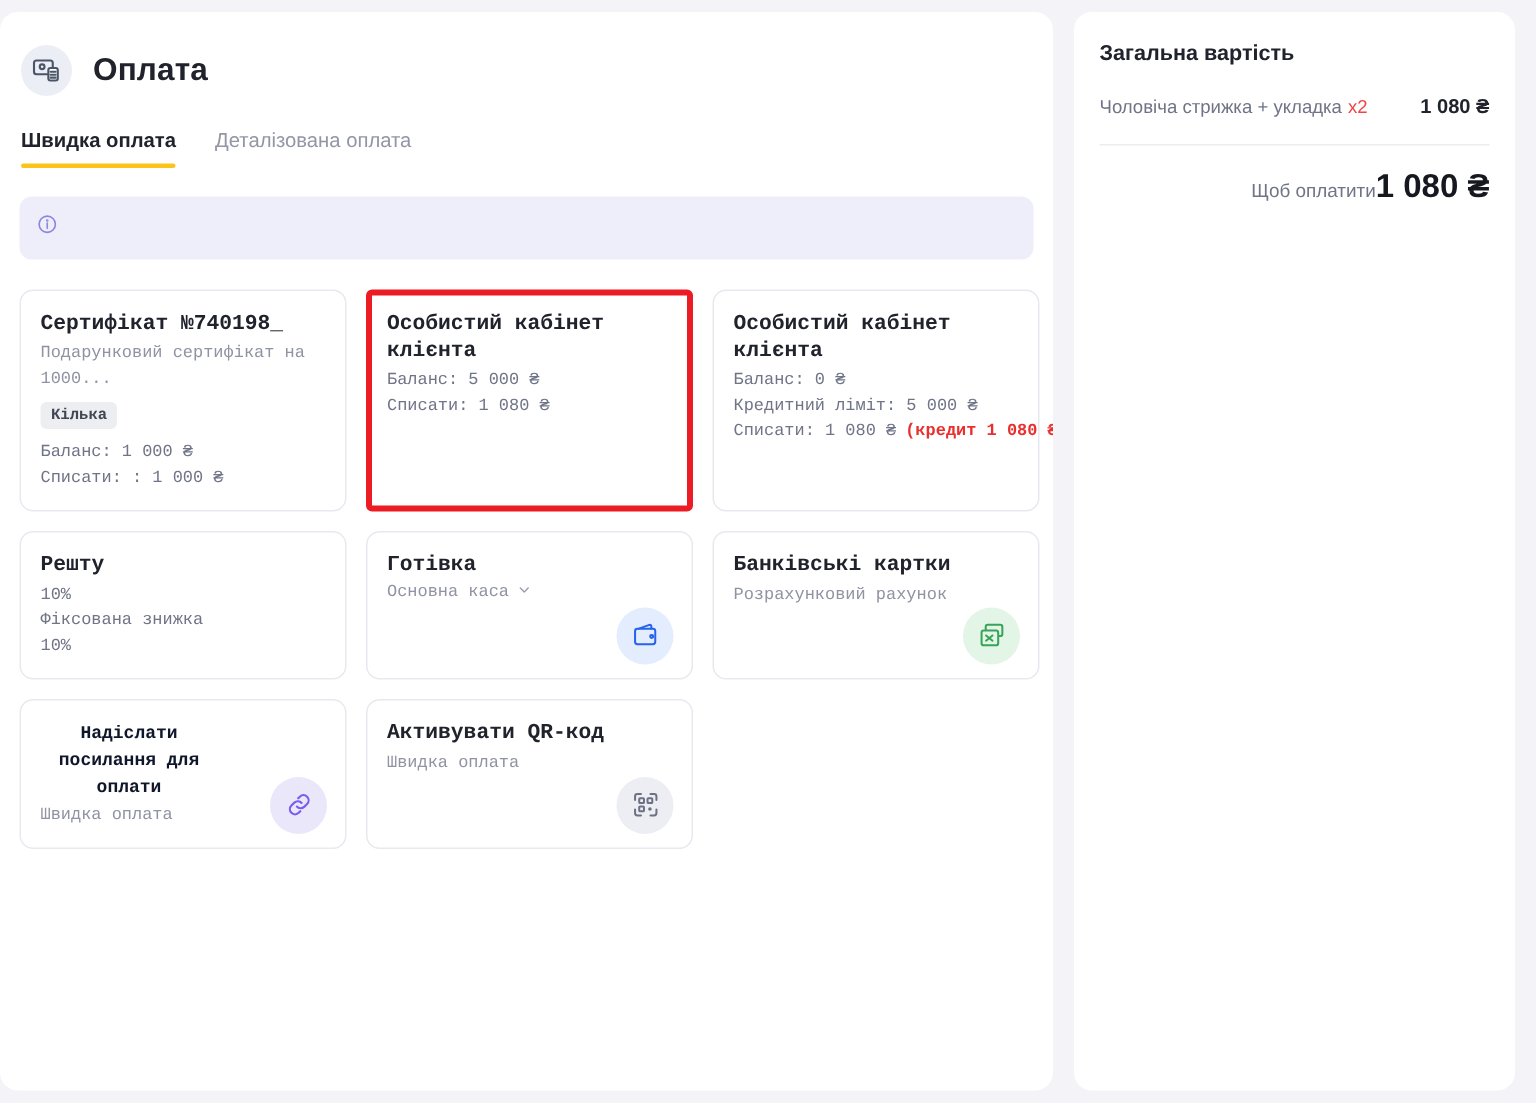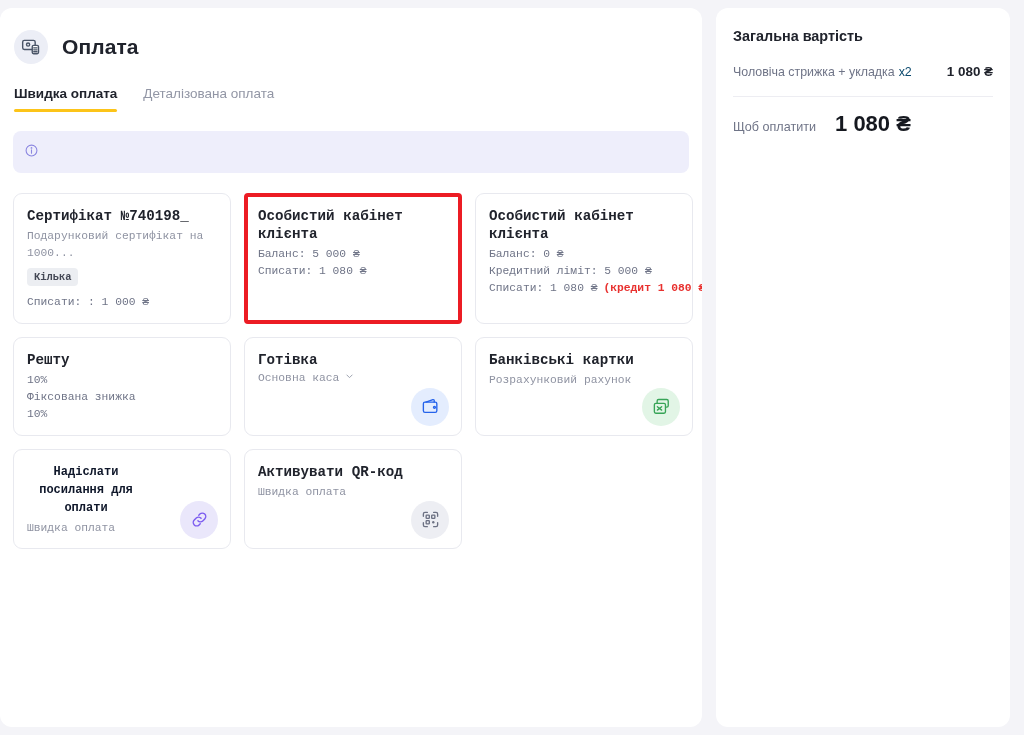--- a/index.html
+++ b/index.html
@@ -227,39 +227,38 @@
     gap: 10px;
     padding-bottom: 16px;
   }
   .summary-item-name {
     font-size: 12.4px;
     color: #6f7487;
     line-height: 1.3;
   }
   .summary-item-qty {
     font-size: 12.4px;
-    color: #0c4a6e;
+    color: #ef4444;
     margin-left: 4px;
   }
   .summary-item-price {
     font-size: 13.4px;
     font-weight: 700;
     color: #20232c;
     white-space: nowrap;
   }
   .divider {
     height: 1px;
     background: #ededf2;
     margin: 0 0 14px 0;
   }
   .total-row {
     display: flex;
     align-items: baseline;
-    justify-content: flex-start;
-    gap: 19px;
+    justify-content: flex-end;
   }
   .total-label {
     font-size: 12.6px;
     color: #6f7487;
   }
   .total-value {
     font-size: 22px;
     font-weight: 700;
     color: #15181f;
     white-space: nowrap;
@@ -301,20 +300,21 @@
       </span>
     </div>
 
     <div class="card-grid">
 
       <div class="pay-card tall">
         <div class="card-title">Сертифікат №740198_</div>
         <div class="card-sub">Подарунковий сертифікат на 1000...</div>
         <span class="badge">Кілька</span>
         <div class="card-lines">
+          <span class="line">Баланс: 1 000 ₴</span>
           <span class="line">Списати: : 1 000 ₴</span>
         </div>
       </div>
 
       <div class="pay-card tall annotated">
         <div class="card-title">Особистий кабінет клієнта</div>
         <div class="card-lines" style="margin-top:2px">
           <span class="line">Баланс: 5 000 ₴</span>
           <span class="line">Списати: 1 080 ₴</span>
         </div>

